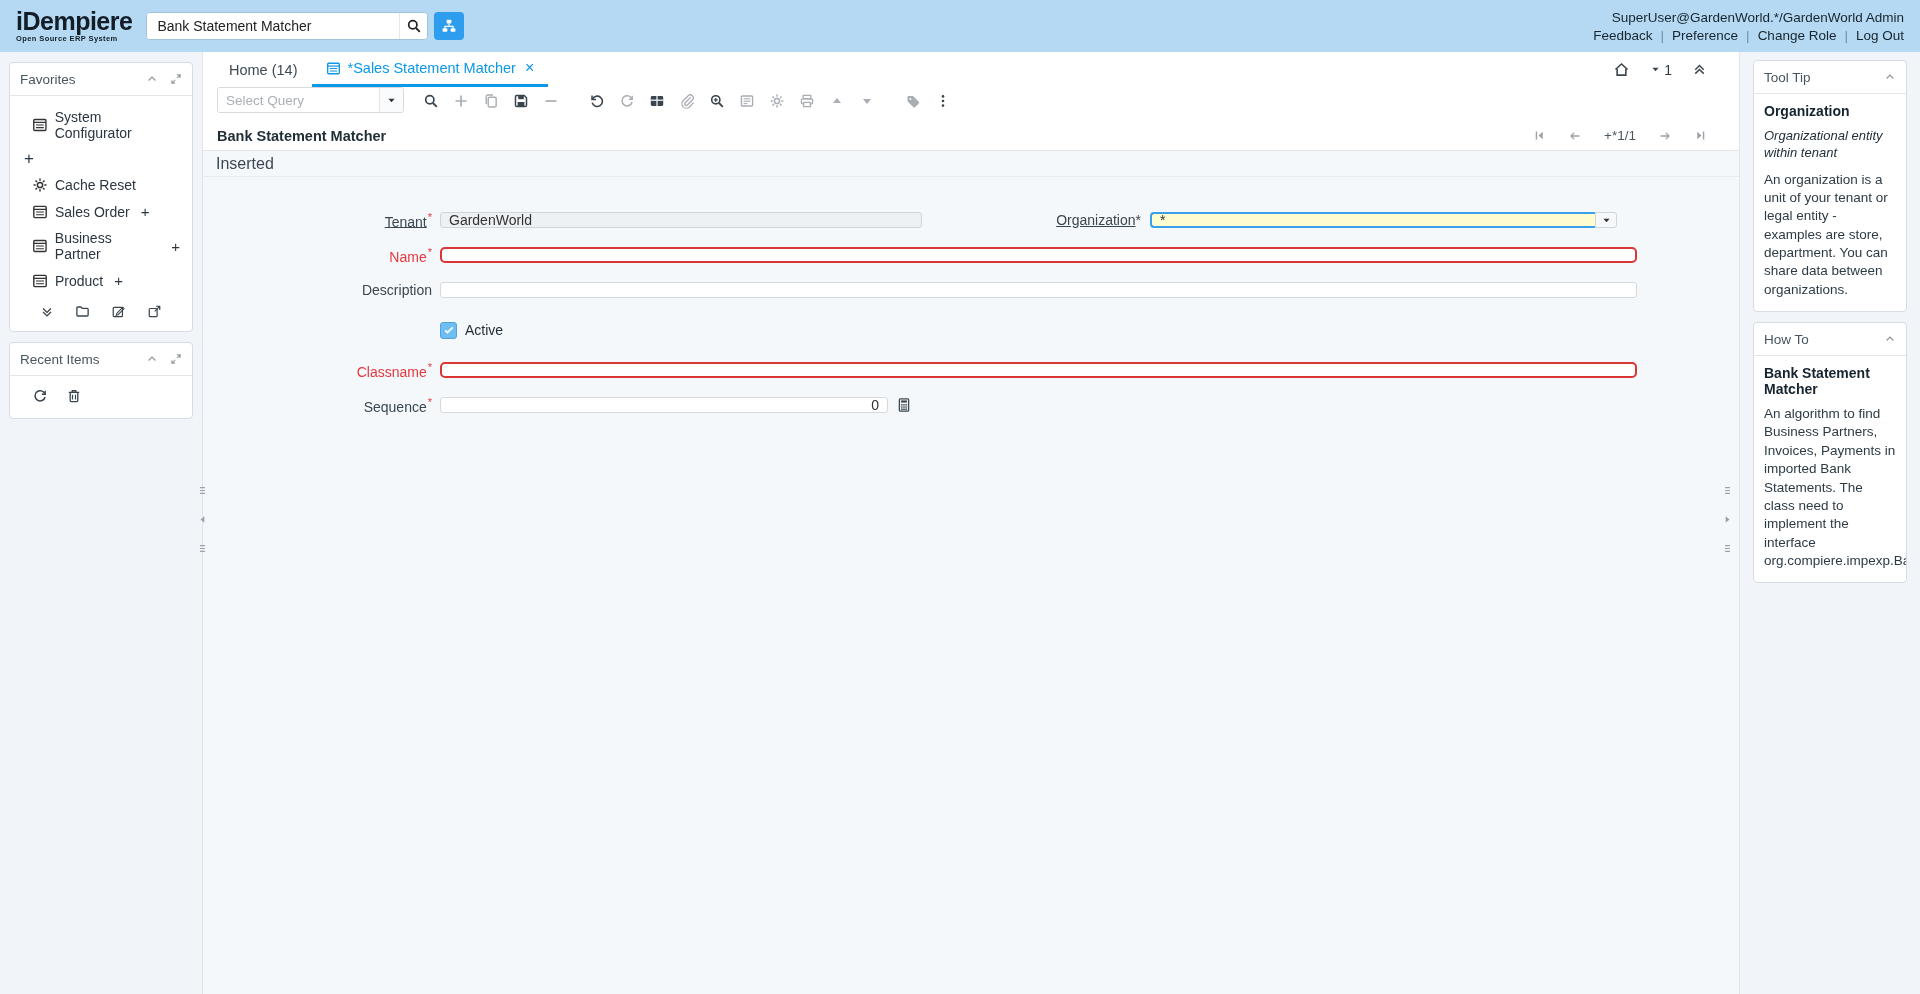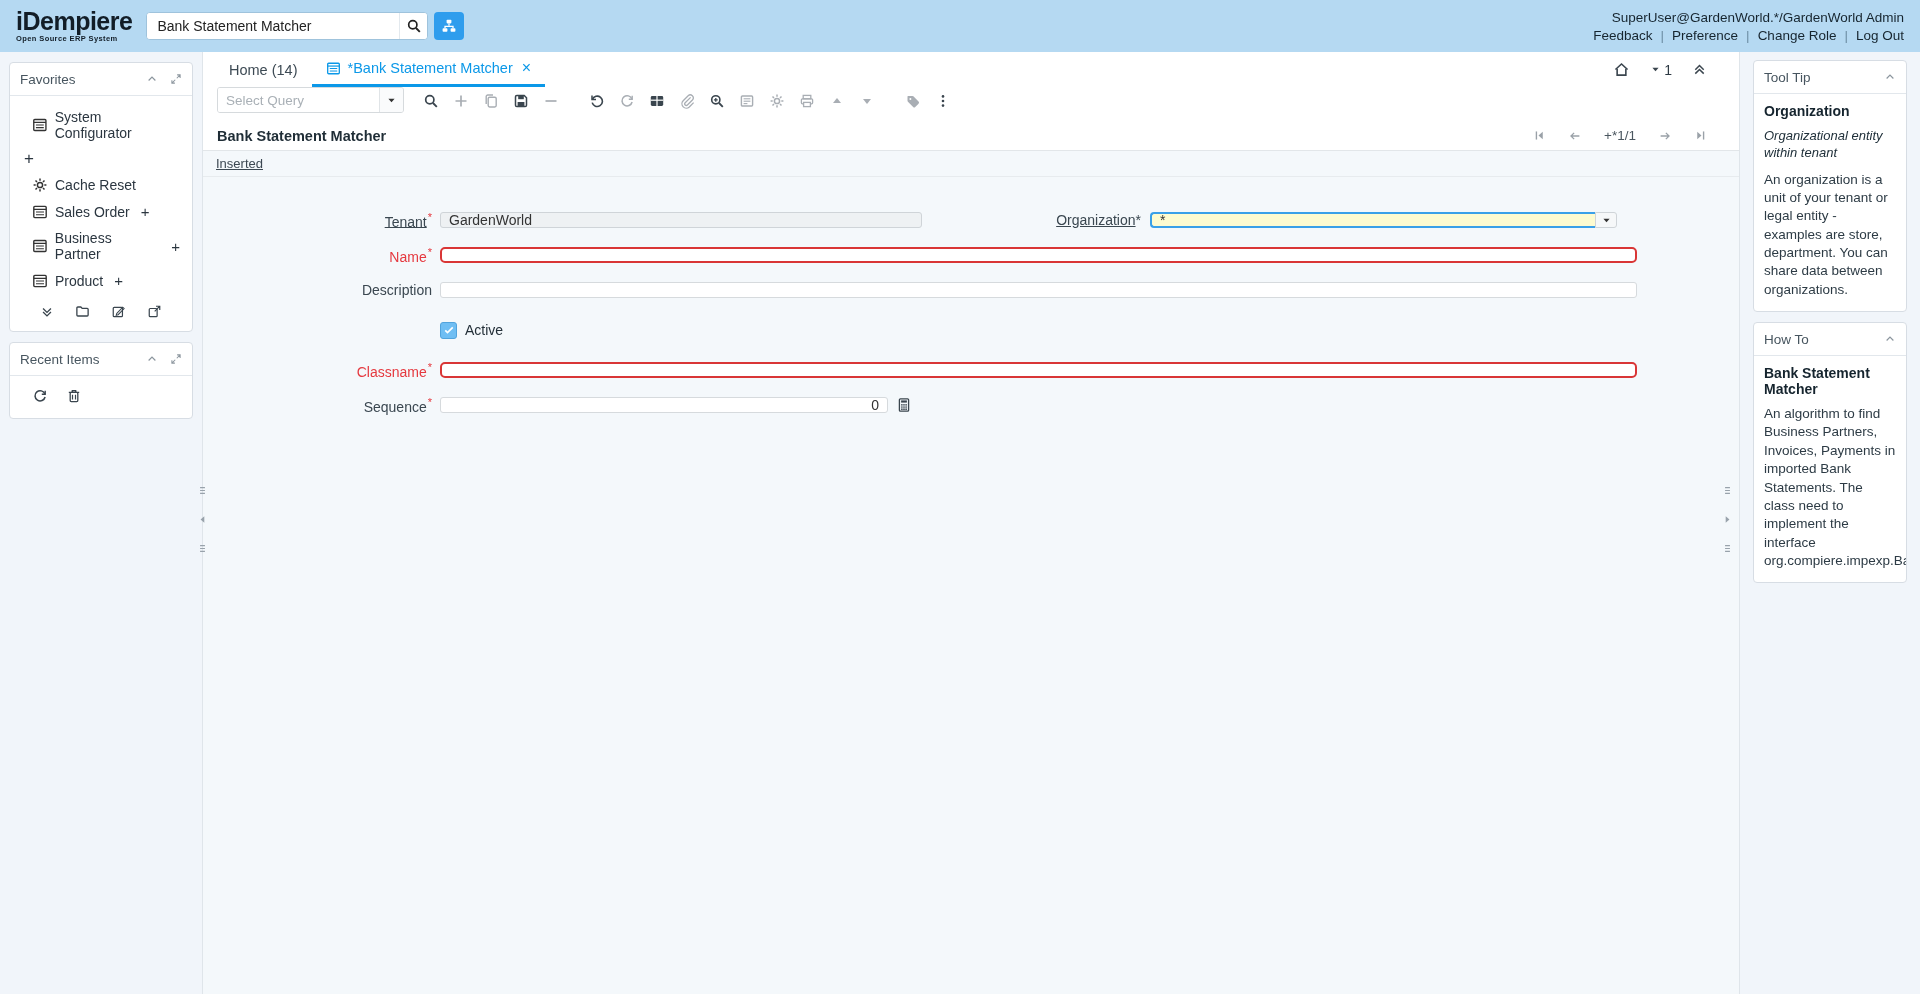--- a/index.html
+++ b/index.html
@@ -66,21 +66,21 @@
   .tbtn.dim { color:#a9aeb4; }
   .tbtn.gap { margin-left:16px; }
   .toolbar .first { margin-left:12px; }
 
   
   .titlerow { height:30px; display:flex; align-items:center; padding:0 14px; border-bottom:1px solid #e2e6e9; }
   .titlerow .wtitle { font-size:14.5px; font-weight:bold; color:#1f2d36; }
   .recnav { margin-left:auto; display:flex; align-items:center; gap:22px; padding-right:18px; color:#9aa1a8; }
   .recnav .nbtn { cursor:pointer; display:flex; }
   .recnav .rlabel { color:#4a565f; font-size:13.5px; }
-  .statusrow { height:26px; background:#f4f8fb; border-bottom:1px solid #e7ebee; display:flex; align-items:center; padding:0 13px; font-size:13px; color:#3c4852;text-decoration:underline; }
+  .statusrow { height:26px; background:#f4f8fb; border-bottom:1px solid #e7ebee; display:flex; align-items:center; padding:0 13px; font-size:16px; color:#3c4852; }
 
   
   .form { flex:1; background:#f4f8fb; padding-top:7px; }
   .frow { display:flex; align-items:center; margin-bottom:11px; min-height:24px; }
   .flabel { width:237px; text-align:right; padding-right:8px; font-size:14px; color:#3a4750; flex:none; }
   .flabel .req { color:#e5393f; vertical-align:super; font-size:11px; margin-left:1px; }
   .flabel.link { }
   .flabel.link .lt { text-decoration:underline; cursor:pointer; }
   .flabel.red { color:#e5393f; }
   .fin { height:16px; border:1px solid #d6dadd; border-radius:3px; background:#fff; font-size:14px; color:#333; padding:0 8px; outline:none; font-family:inherit; }
@@ -285,21 +285,21 @@
       <div class="tab">
         <span>Home (14)</span>
       </div>
       <div class="tab active">
         <svg width="15" height="15" viewBox="0 0 16 16">
             <rect x="1.8" y="2.4" width="12.4" height="11.2" rx="1" fill="none" stroke="#0b98e8" stroke-width="1.4"></rect>
             <line x1="1.8" y1="5.4" x2="14.2" y2="5.4" stroke="#0b98e8" stroke-width="1.3"></line>
             <line x1="4" y1="8" x2="12" y2="8" stroke="#0b98e8" stroke-width="1.1"></line>
             <line x1="4" y1="10.7" x2="12" y2="10.7" stroke="#0b98e8" stroke-width="1.1"></line>
           </svg>
-        <span>*Bank Statement Matcher</span>
+        <span>*Sales Statement Matcher</span>
         <span class="x">×</span>
       </div>
       <div class="tabrow-right">
         <span class="grp">
             <svg width="17" height="17" viewBox="0 0 16 16">
               <path d="M2.3 8L8 2.8 13.7 8" fill="none" stroke="currentColor" stroke-width="1.5"></path>
               <path d="M3.9 7.2V13.3h8.2V7.2" fill="none" stroke="currentColor" stroke-width="1.5"></path>
             </svg>
           </span>
         <span class="grp">

